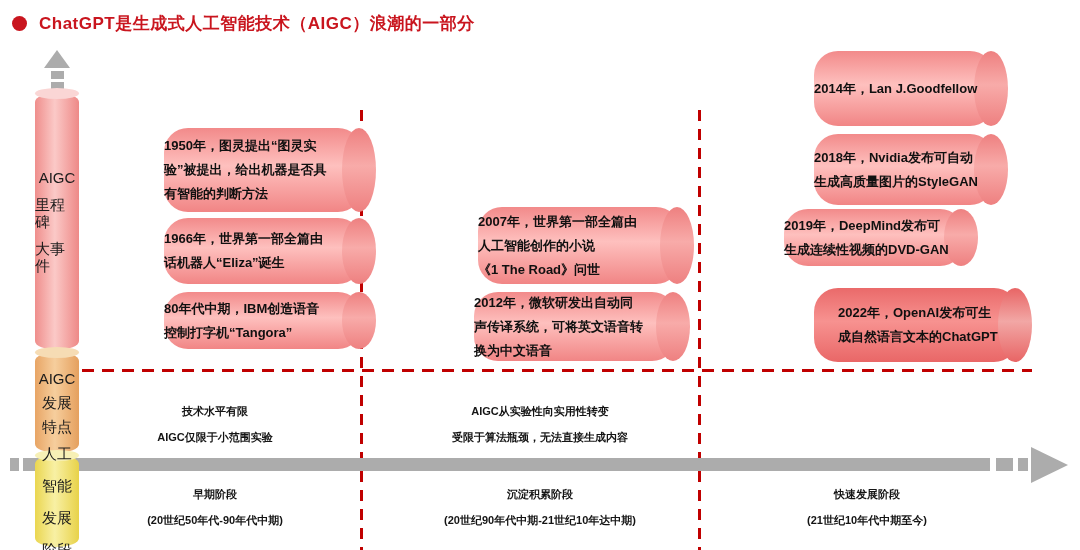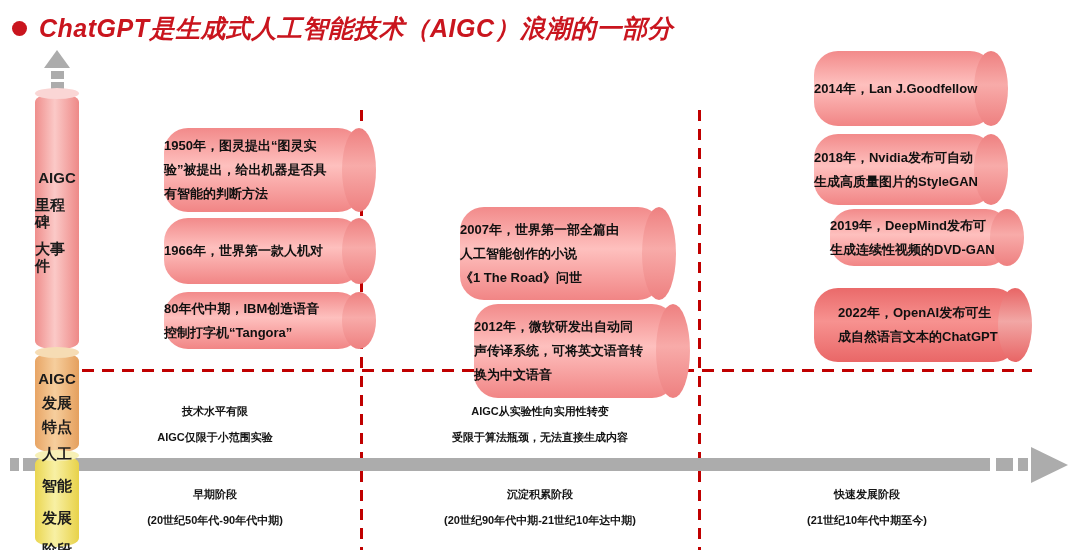--- a/index.html
+++ b/index.html
@@ -2,21 +2,21 @@
 <html style="--accent-red: #C9151E; --dashed-red: #C00000; --arrow-gray: #ACACAC; --star-red: #EE6F67; --milestone-pink: #F9A8A6; --milestone-highlight: #EF7B7B; --axis-pink: #F7A9A7; --axis-orange: #F0BC83; --axis-yellow: #F2E687;"><head>
 <meta charset="utf-8">
 <style>
   html,body{margin:0;padding:0;background:#fff;}
   .stage{position:relative;width:1080px;height:550px;background:#fff;overflow:hidden;
          font-family:"Liberation Sans","DejaVu Sans",sans-serif;}
 
   
   .title-row{position:absolute;left:12px;top:12px;display:flex;align-items:center;gap:12px;}
   .bullet{width:15px;height:15px;border-radius:50%;background:var(--accent-red,#C9151E);flex:0 0 auto;}
-  .title-text{font-size:25px;font-weight:bold;color:var(--accent-red,#C9151E);letter-spacing:.5px;font-style:italic;}
+  .title-text{font-size:17px;font-weight:bold;color:var(--accent-red,#C9151E);letter-spacing:.5px;}
 
   
   .vline{position:absolute;top:110px;height:440px;width:3px;
          background:repeating-linear-gradient(180deg,var(--dashed-red,#C00000) 0 11px,transparent 11px 19px);}
   .vl1{left:360px}.vl2{left:698px}
   .hline{position:absolute;left:82px;top:369px;width:950px;height:3px;
          background:repeating-linear-gradient(90deg,var(--dashed-red,#C00000) 0 12px,transparent 12px 20px);}
 
   
   .hbar{position:absolute;top:458px;height:13px;background:var(--arrow-gray,#ACACAC);}
@@ -28,21 +28,21 @@
   
   .uphead{position:absolute;left:44px;top:50px;width:0;height:0;
           border-left:13px solid transparent;border-right:13px solid transparent;
           border-bottom:18px solid var(--arrow-gray,#ACACAC);}
   .updash{position:absolute;left:51px;width:13px;height:8px;background:var(--arrow-gray,#ACACAC);}
   .ud1{top:71px}.ud2{top:82px}
 
   
   .vcyl{position:absolute;left:35px;width:44px;z-index:2;border-radius:22px/9px;
         display:flex;flex-direction:column;align-items:center;justify-content:center;
-        font-weight:bold;font-size:15px;color:#1b1b1b;}
+        font-weight:normal;font-size:15px;color:#1b1b1b;}
   .vcyl::before{content:"";position:absolute;top:-5px;left:0;right:0;height:11px;border-radius:50%;}
   .vcyl .ln{line-height:17px;position:relative;z-index:1;}
   .cyl-pink{top:93px;height:257px;gap:10px;
     background:linear-gradient(90deg,#EF8E8C,#FBC9C7 45%,#EE8987);}
   .cyl-pink::before{background:#FAD6D5;}
   .cyl-orange{top:352px;height:101px;gap:7px;
     background:linear-gradient(90deg,#E8A565,#F6CE9D 45%,#E5A05E);}
   .cyl-orange::before{background:#F6DCB4;}
   .cyl-yellow{top:455px;height:92px;gap:15px;
     background:linear-gradient(90deg,#EAD650,#F8F0A4 45%,#E8D249);}
@@ -55,25 +55,25 @@
         font-size:13px;font-weight:bold;line-height:24px;color:#101010;text-align:center;margin-left:44px;}
   .pill::after{content:"";position:absolute;top:0;bottom:0;right:-14px;width:34px;border-radius:50%;
         background:linear-gradient(180deg,#EE8080 0%,#F8ABA9 45%,#EE8080 100%);}
   .pill .ln{position:relative;z-index:1;white-space:nowrap;}
   .pill.hl{background:linear-gradient(180deg,#EA6A6A 0%,#F79290 45%,#E96767 100%);padding-left:24px;}
   .pill.hl::after{background:linear-gradient(180deg,#E86565 0%,#F2A7A5 45%,#E86565 100%);}
 
   .p11{left:120px;top:128px;width:198px;height:84px}
   .p12{left:120px;top:218px;width:198px;height:66px}
   .p13{left:120px;top:292px;width:198px;height:57px}
-  .p21{left:416px;top:207px;width:202px;height:93px}
-  .p22{left:430px;top:304px;width:202px;height:94px}
+  .p21{left:434px;top:207px;width:202px;height:77px}
+  .p22{left:430px;top:292px;width:202px;height:69px}
   .p31{left:770px;top:51px;width:180px;height:75px}
   .p32{left:770px;top:134px;width:180px;height:71px}
-  .p33{left:786px;top:209px;width:180px;height:57px}
+  .p33{left:740px;top:209px;width:180px;height:57px}
   .p34{left:770px;top:288px;width:180px;height:74px}
 
   
   .feat,.stg{position:absolute;width:340px;text-align:center;font-size:11px;font-weight:bold;
              line-height:26px;color:#141414;}
   .feat{top:398px}.stg{top:481px}
   .c1{left:45px}.c2{left:370px}.c3{left:697px}
 
   .star{position:absolute;left:970px;top:291px;font-size:50px;line-height:1;
         color:var(--star-red,#EE6F67);}
@@ -118,21 +118,22 @@
     <div class="ln">发展</div>
     <div class="ln">阶段</div>
   </div>
 
   <div class="pill p11">
     <div class="ln">1950年，图灵提出“图灵实</div>
     <div class="ln">验”被提出，给出机器是否具</div>
     <div class="ln">有智能的判断方法</div>
   </div>
   <div class="pill p12">
-    <div class="ln">1966年，世界第一款人机对</div>
+    <div class="ln">1966年，世界第一部全篇由</div>
+    <div class="ln">话机器人“Eliza”诞生</div>
   </div>
   <div class="pill p13">
     <div class="ln">80年代中期，IBM创造语音</div>
     <div class="ln">控制打字机“Tangora”</div>
   </div>
 
   <div class="pill p21">
     <div class="ln">2007年，世界第一部全篇由</div>
     <div class="ln">人工智能创作的小说</div>
     <div class="ln">《1 The Road》问世</div>

